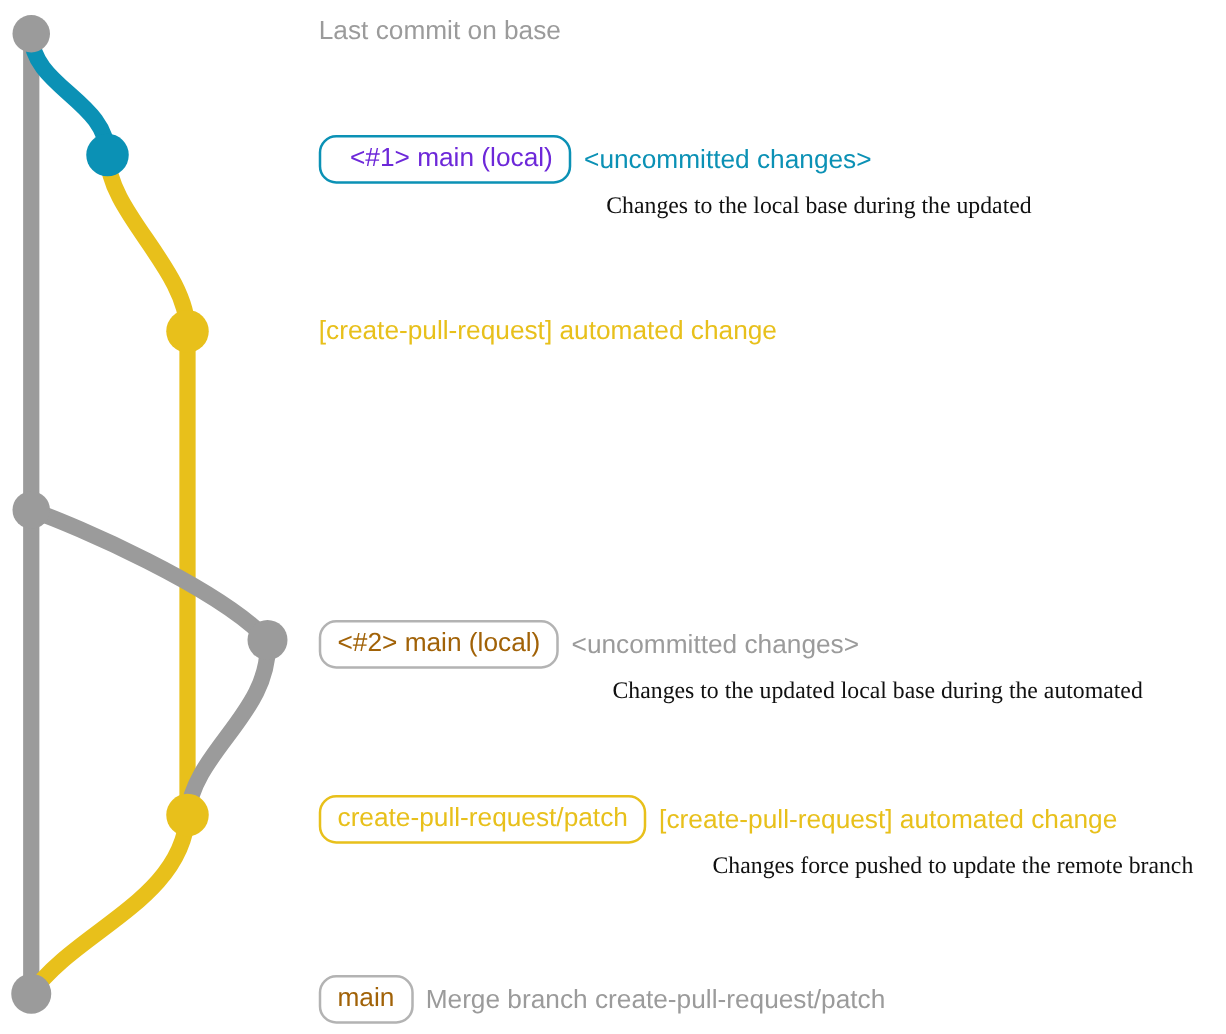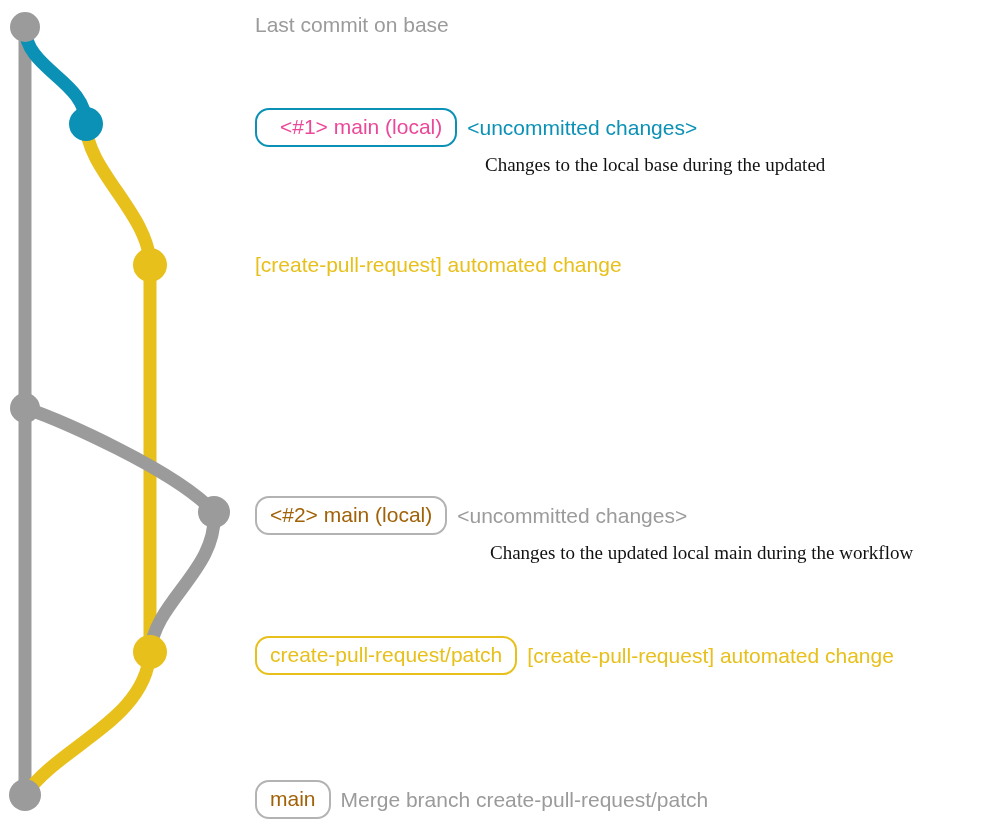--- a/index.html
+++ b/index.html
@@ -65,21 +65,21 @@
     border: 2px solid #9b9b9b;
     border-radius: 14px;
     padding: 5px 13px 6px 13px;
     font-family: "Liberation Sans", sans-serif;
     font-size: 21px;
     line-height: 24px;
     color: #9b9b9b;
     background: #ffffff;
     white-space: nowrap;
   }
-  .pill.blue   { border-color: #0b91b5; color: #ec4899; padding-left: 23px; }
+  .pill.blue   { border-color: #0b91b5; color: #6d28d9; padding-left: 23px; }
   .pill.yellow { border-color: #e8c01b; color: #e8c01b; }
   .pill.gray   { border-color: #b3b3b3; color: #a16207; text-align: center; }
 
   .subject {
     font-family: "Liberation Sans", sans-serif;
     font-size: 21px;
     line-height: 26px;
     white-space: nowrap;
   }
   .subject.blue   { color: #0b91b5; }
@@ -154,30 +154,31 @@
     </div>
   </div>
 
 
   <div class="row" style="left:255px; top:496px;">
     <div class="commit-block">
       <div class="commit-head">
         <span class="pill gray">&lt;#2&gt; main (local)</span>
         <span class="subject gray">&lt;uncommitted changes&gt;</span>
       </div>
-      <div class="note indent-3">Changes to the updated local main during the workflow</div>
+      <div class="note indent-3">Changes to the updated local base during the automated</div>
     </div>
   </div>
 
   <div class="row" style="left:255px; top:636px;">
     <div class="commit-block">
       <div class="commit-head">
         <span class="pill yellow">create-pull-request/patch</span>
         <span class="subject yellow">[create-pull-request] automated change</span>
       </div>
+      <div class="note indent-4">Changes force pushed to update the remote branch</div>
     </div>
   </div>
 
   <div class="row" style="left:255px; top:780px;">
     <div class="commit-block">
       <div class="commit-head">
         <span class="pill gray">main</span>
         <span class="subject gray">Merge branch create-pull-request/patch</span>
       </div>
     </div>

